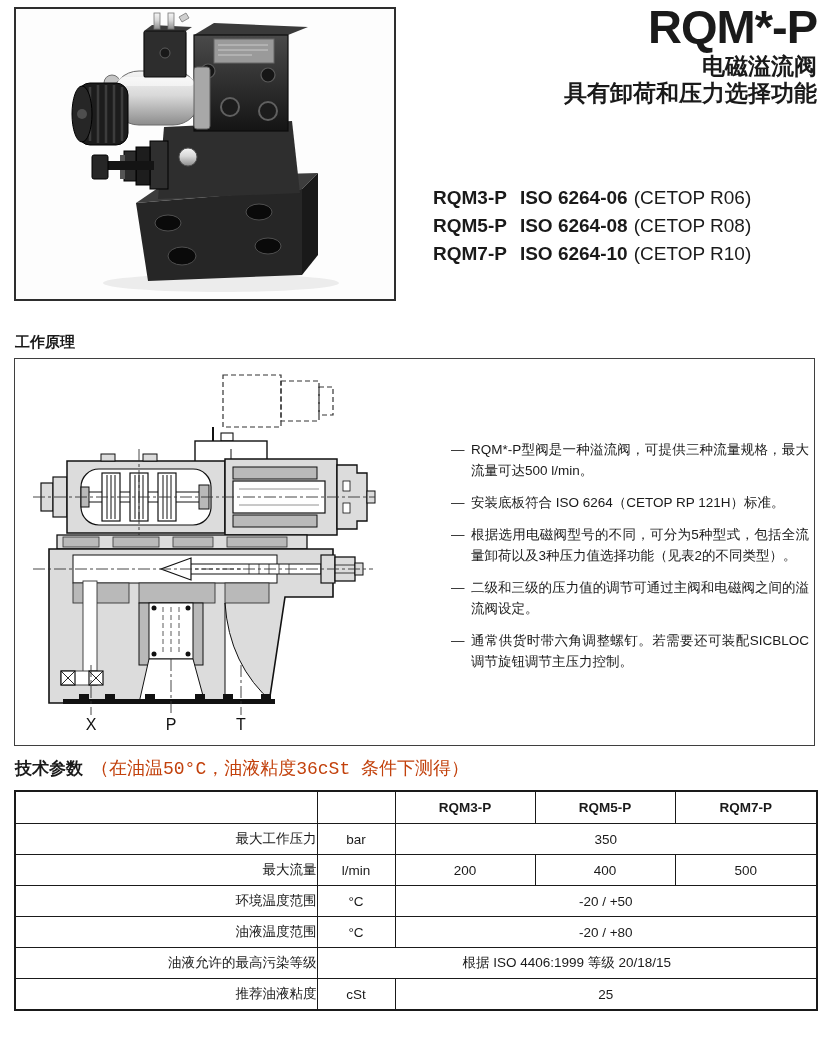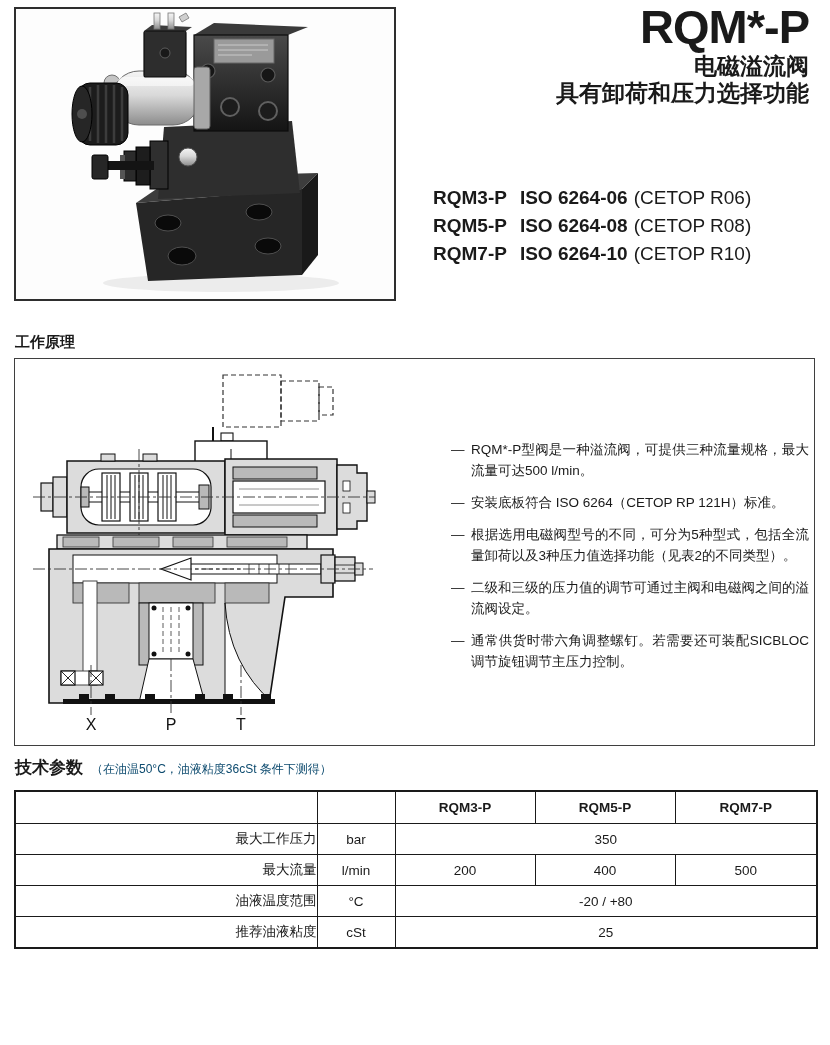--- a/index.html
+++ b/index.html
@@ -7,21 +7,21 @@
     width:830px;height:1045px;position:relative;background:#ffffff;
     font-family:"Liberation Sans","DejaVu Sans",sans-serif;color:#1a1a1a;
     overflow:hidden;
   }
   
   .photo-box{position:absolute;left:14px;top:7px;width:378px;height:290px;
     border:2px solid #2e2e2e;background:#fdfdfd;}
   .photo-box svg{display:block;}
 
   
-  .header-right{position:absolute;top:2px;right:21px;text-align:right;}
+  .header-right{position:absolute;top:2px;right:13px;text-align:right;}
   .title{font-size:47px;font-weight:bold;line-height:1.08;letter-spacing:-1px;}
   .sub{font-size:23px;font-weight:bold;line-height:1.2;}
   .series{font-size:19px;font-weight:bold;margin-top:7px;}
 
   
   .mounting{position:absolute;left:433px;top:184px;}
   .mounting-heading{font-size:20px;font-weight:bold;margin-bottom:14px;}
   .model-line{font-size:19px;line-height:28px;}
   .model-line .mb{font-weight:bold;}
   .model-line .mi{font-weight:bold;margin-left:13px;}
@@ -32,21 +32,21 @@
   .wp-box{position:absolute;left:14px;top:358px;width:799px;height:386px;
     border:1.5px solid #3f3f3f;background:#fff;}
   .diagram{position:absolute;left:12px;top:6px;}
   .bullets{position:absolute;left:436px;top:80px;width:358px;}
   .bullet{display:flex;margin-bottom:11px;font-size:13.5px;line-height:21px;}
   .bullet .dash{flex:0 0 20px;}
   .bullet .btext{flex:1;text-align:justify;}
 
   
   .tech-heading{position:absolute;left:15px;top:756px;font-size:17px;font-weight:bold;}
-  .tech-note{font-size:12px;font-weight:normal;margin-left:8px;color:#0c4a6e;}
+  .tech-note{font-size:18px;font-weight:normal;margin-left:8px;color:#c2410c;font-family:Liberation Mono, monospace;}
   table.tech{position:absolute;left:14px;top:790px;width:802px;
     border-collapse:collapse;table-layout:fixed;font-size:13.5px;
     border:2px solid #1a1a1a;}
   table.tech th,table.tech td{border:1px solid #1a1a1a;padding:0;height:30px;}
   table.tech th{font-weight:bold;text-align:center;height:31px;}
   table.tech td.c-label{text-align:right;padding-left:20px;}
   table.tech td.c-unit,table.tech td.c-val{text-align:center;}
 </style>
 </head>
 <body>
@@ -306,23 +306,32 @@
         <td class="c-val" colspan="3">350</td>
       </tr>
       <tr>
         <td class="c-label">最大流量</td>
         <td class="c-unit">l/min</td>
         <td class="c-val">200</td>
         <td class="c-val">400</td>
         <td class="c-val">500</td>
       </tr>
       <tr>
+        <td class="c-label">环境温度范围</td>
+        <td class="c-unit">°C</td>
+        <td class="c-val" colspan="3">-20 / +50</td>
+      </tr>
+      <tr>
         <td class="c-label">油液温度范围</td>
         <td class="c-unit">°C</td>
         <td class="c-val" colspan="3">-20 / +80</td>
       </tr>
       <tr>
+        <td class="c-label">油液允许的最高污染等级</td>
+        <td class="c-val" colspan="4">根据 ISO 4406:1999 等级 20/18/15</td>
+      </tr>
+      <tr>
         <td class="c-label">推荐油液粘度</td>
         <td class="c-unit">cSt</td>
         <td class="c-val" colspan="3">25</td>
       </tr>
     </tbody>
 </table>
 
 </body></html>

